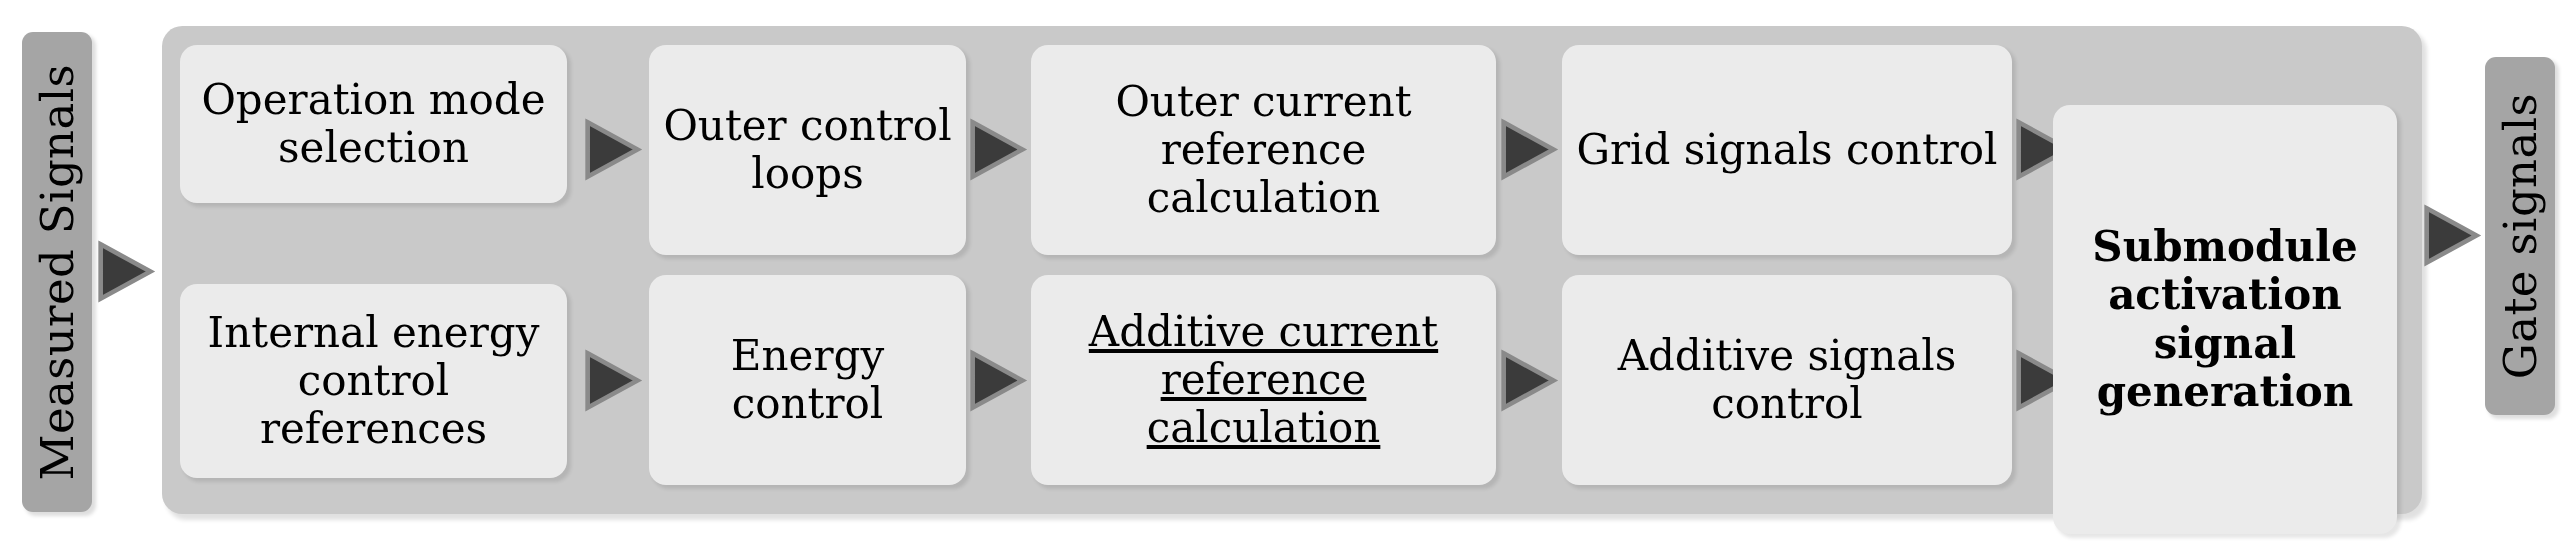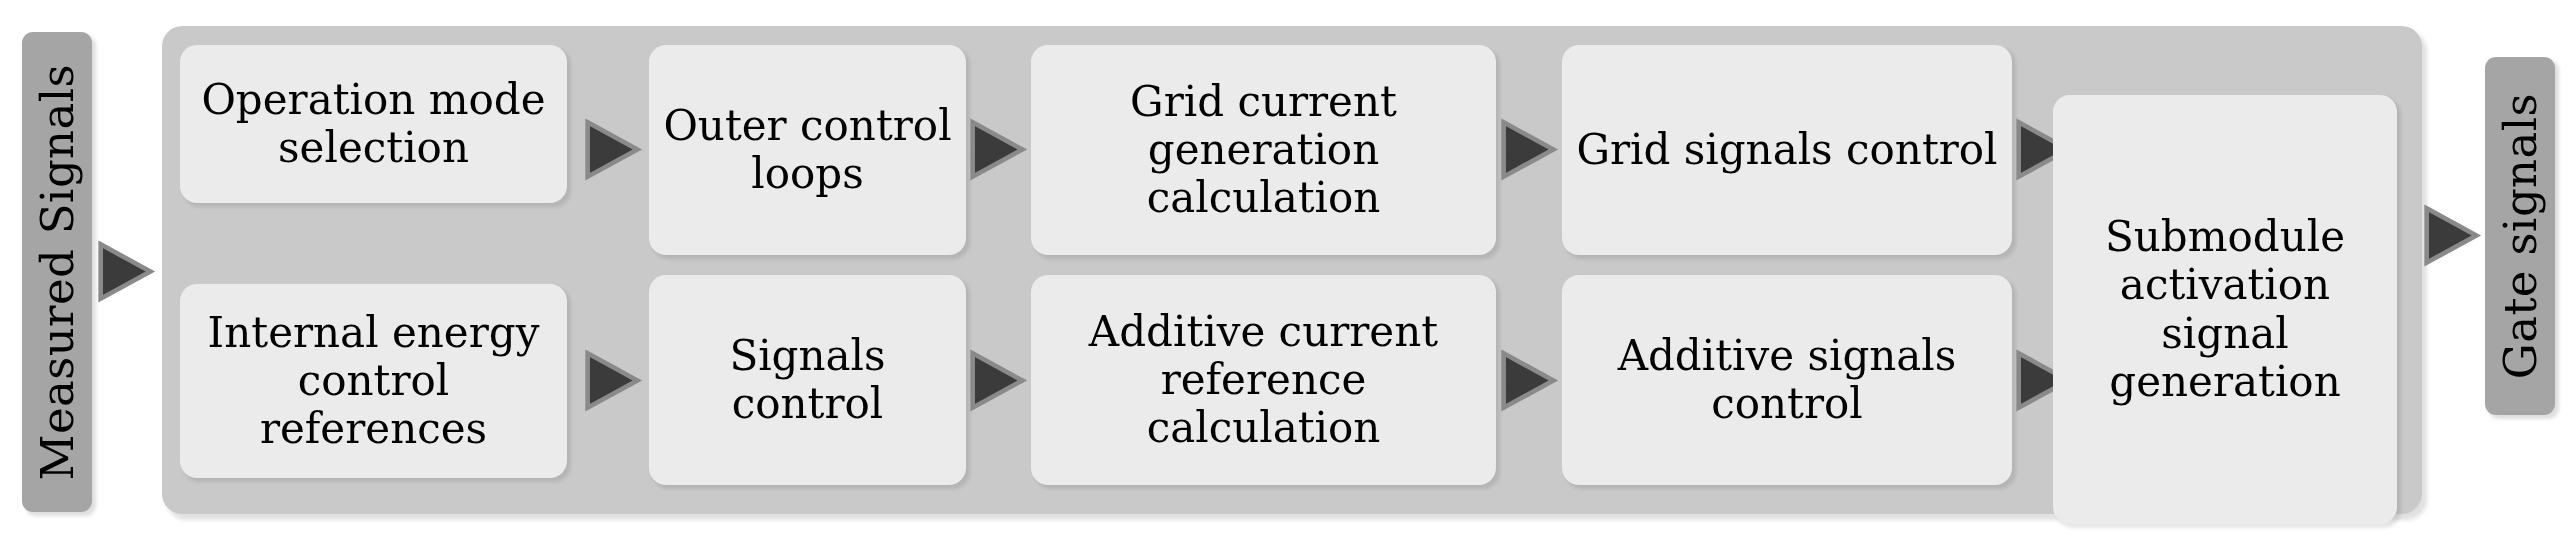--- a/index.html
+++ b/index.html
@@ -126,21 +126,21 @@
     <span class="label">Outer control loops</span>
   </div>
 
   <div class="arrow" style="left:970px; top:120px;">
     <svg width="55" height="59" viewBox="0 0 70 76" aria-hidden="true">
       <polygon points="3,3 67,38 3,73" fill="#3b3b3b" stroke="#8a8a8a" stroke-width="6" stroke-linejoin="miter"></polygon>
     </svg>
   </div>
 
   <div class="block" style="left:1031px; top:45px; width:465px; height:210px;">
-    <span class="label">Grid current generation calculation</span>
+    <span class="label">Outer current reference calculation</span>
   </div>
 
   <div class="arrow" style="left:1501px; top:120px;">
     <svg width="55" height="59" viewBox="0 0 70 76" aria-hidden="true">
       <polygon points="3,3 67,38 3,73" fill="#3b3b3b" stroke="#8a8a8a" stroke-width="6" stroke-linejoin="miter"></polygon>
     </svg>
   </div>
 
   <div class="block" style="left:1562px; top:45px; width:450px; height:210px;">
     <span class="label">Grid signals control</span>
@@ -156,50 +156,50 @@
     <span class="label">Internal energy control references</span>
   </div>
 
   <div class="arrow" style="left:585px; top:351px;">
     <svg width="55" height="59" viewBox="0 0 70 76" aria-hidden="true">
       <polygon points="3,3 67,38 3,73" fill="#3b3b3b" stroke="#8a8a8a" stroke-width="6" stroke-linejoin="miter"></polygon>
     </svg>
   </div>
 
   <div class="block" style="left:649px; top:275px; width:317px; height:210px;">
-    <span class="label">Signals control</span>
+    <span class="label">Energy control</span>
   </div>
 
   <div class="arrow" style="left:970px; top:351px;">
     <svg width="55" height="59" viewBox="0 0 70 76" aria-hidden="true">
       <polygon points="3,3 67,38 3,73" fill="#3b3b3b" stroke="#8a8a8a" stroke-width="6" stroke-linejoin="miter"></polygon>
     </svg>
   </div>
 
-  <div class="block" style="left:1031px; top:275px; width:465px; height:210px;">
+  <div class="block" style="left:1031px; top:275px; width:465px; height:210px;text-decoration:underline;">
     <span class="label">Additive current reference calculation</span>
   </div>
 
   <div class="arrow" style="left:1501px; top:351px;">
     <svg width="55" height="59" viewBox="0 0 70 76" aria-hidden="true">
       <polygon points="3,3 67,38 3,73" fill="#3b3b3b" stroke="#8a8a8a" stroke-width="6" stroke-linejoin="miter"></polygon>
     </svg>
   </div>
 
   <div class="block" style="left:1562px; top:275px; width:450px; height:210px;">
     <span class="label">Additive signals control</span>
   </div>
 
   <div class="arrow" style="left:2016px; top:351px;">
     <svg width="55" height="59" viewBox="0 0 70 76" aria-hidden="true">
       <polygon points="3,3 67,38 3,73" fill="#3b3b3b" stroke="#8a8a8a" stroke-width="6" stroke-linejoin="miter"></polygon>
     </svg>
   </div>
 
-  <div class="block" style="left:2053px; top:95px; width:344px; height:429px;">
+  <div class="block" style="left:2053px; top:105px; width:344px; height:429px;font-weight:bold;">
     <span class="label">Submodule activation signal generation</span>
   </div>
 
   <div class="arrow" style="left:2424px; top:206px;">
     <svg width="55" height="59" viewBox="0 0 70 76" aria-hidden="true">
       <polygon points="3,3 67,38 3,73" fill="#3b3b3b" stroke="#8a8a8a" stroke-width="6" stroke-linejoin="miter"></polygon>
     </svg>
   </div>
 
   <div id="gate-signals" class="side-bar">

